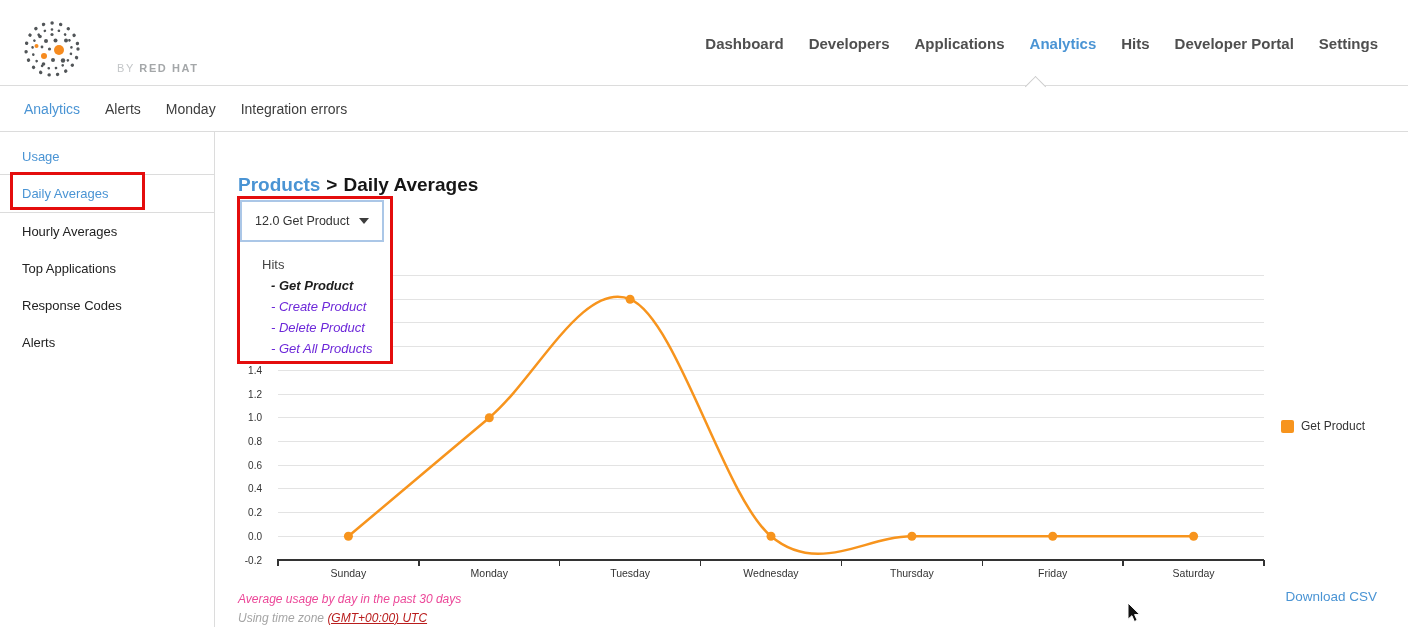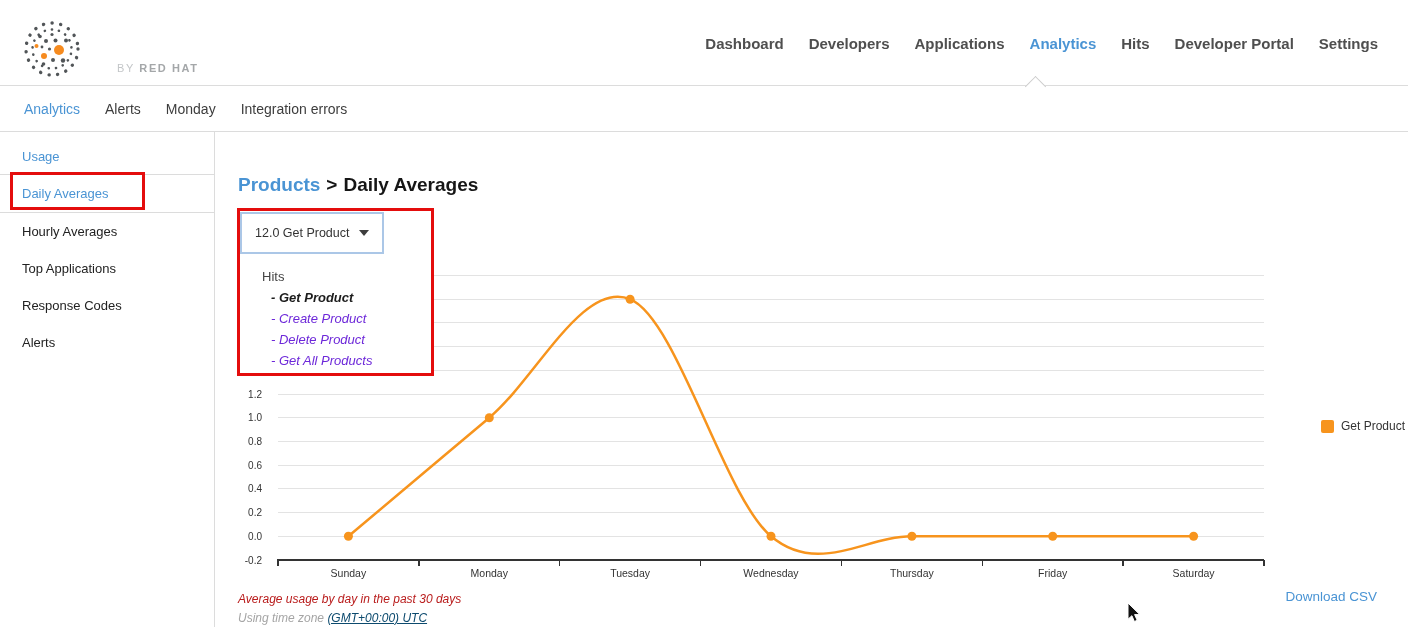--- a/index.html
+++ b/index.html
@@ -41,40 +41,40 @@
 
   
   .heading { position:absolute; left:238px; top:150px; font-size:19px; font-weight:700; color:#161616;margin-top:24px; }
   .heading .crumb-link { color:#4a94d4; }
   .heading .sep { margin:0 6px; }
 
   #chart-svg { position:absolute; left:225px; top:262px; z-index:1; }
   #chart-svg text { font-family:"Liberation Sans", sans-serif; fill:#333; }
 
   
-  .dd-panel { position:absolute; left:237px; top:196px; width:197px; height:168px; background:#fff;
-              border:3px solid #e40d0d; z-index:5;margin-top:12px; }
+  .dd-panel { position:absolute; left:237px; top:196px; width:156px; height:168px; background:#fff;
+              border:3px solid #e40d0d; z-index:5; }
   .dd-select { position:absolute; left:0px; top:1px; width:144px; height:42px; background:#fff;
                border:2px solid #abc7e7; display:flex; align-items:center; padding-left:13px; gap:9px; cursor:pointer; }
   .dd-select .dd-value { font-size:12.5px; color:#333; white-space:nowrap; }
   .dd-caret { width:0; height:0; border-left:5px solid transparent; border-right:5px solid transparent;
               border-top:6px solid #3d3d3d; }
   .dd-group { position:absolute; left:22px; top:58px; font-size:13px; color:#444; }
   .dd-item { position:absolute; left:31px; font-size:13px; font-style:italic; color:#6d28d9; cursor:pointer; white-space:nowrap; }
   .dd-item.selected { font-weight:700; color:#1c1c1c; }
 
   
-  .legend { position:absolute; left:1281px; top:419px; display:flex; align-items:center; gap:7px; cursor:pointer;margin-left:40px; }
+  .legend { position:absolute; left:1281px; top:419px; display:flex; align-items:center; gap:7px; cursor:pointer; }
   .legend-swatch { width:13px; height:13px; background:#f7941d; border-radius:2px; }
   .legend-label { font-size:12px; color:#333; }
 
   
-  .caption1 { position:absolute; left:238px; top:592px; font-size:12px; font-style:italic; color:#b91c1c; }
+  .caption1 { position:absolute; left:238px; top:592px; font-size:12px; font-style:italic; color:#ec4899; }
   .caption2 { position:absolute; left:238px; top:611px; font-size:12px; font-style:italic; color:#a5a5a5; }
-  .tz-link { color:#0c4a6e; text-decoration:underline; font-style:italic; }
+  .tz-link { color:#b91c1c; text-decoration:underline; font-style:italic; }
   .download-csv { position:absolute; right:31px; top:589px; font-size:13.5px; color:#4a94d4; cursor:pointer; }
 
   .cursor { position:absolute; left:1127px; top:603px; z-index:9; pointer-events:none; }
 </style>
 </head>
 <body>
 
 <div class="header">
   <div class="logo-wrap">
     <svg class="logo-dots" width="60" height="60" viewBox="0 0 60 60">

